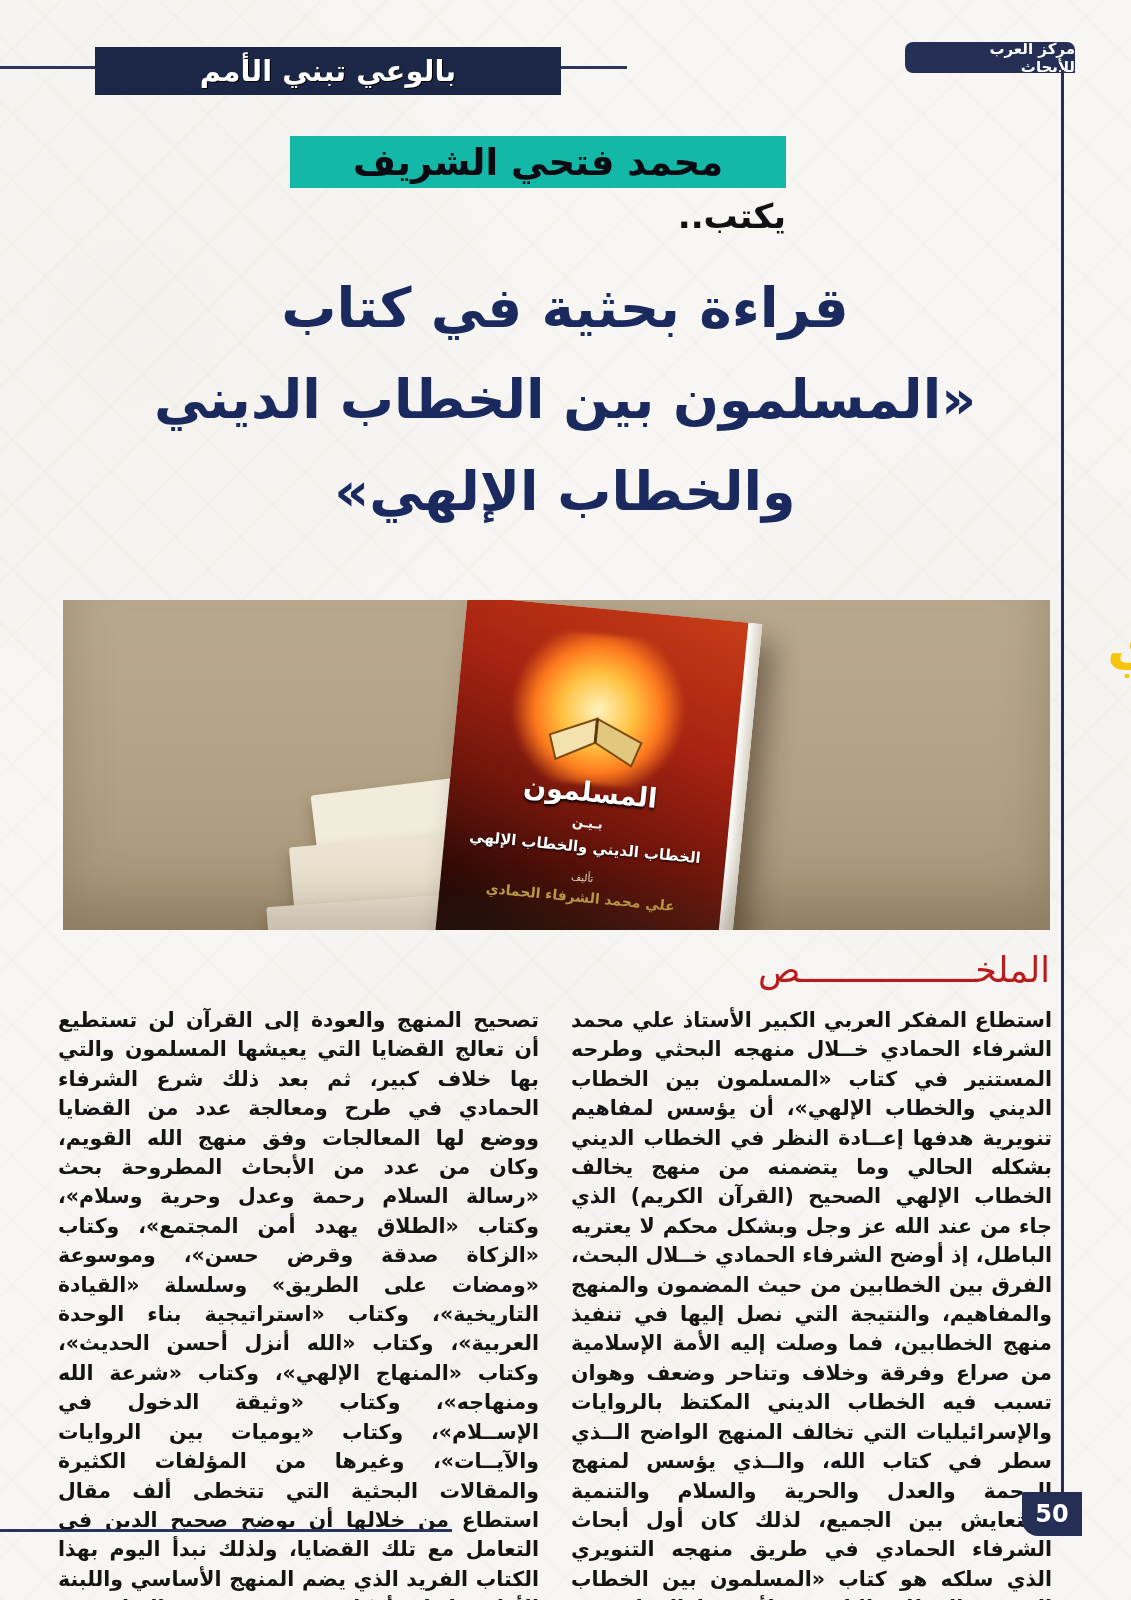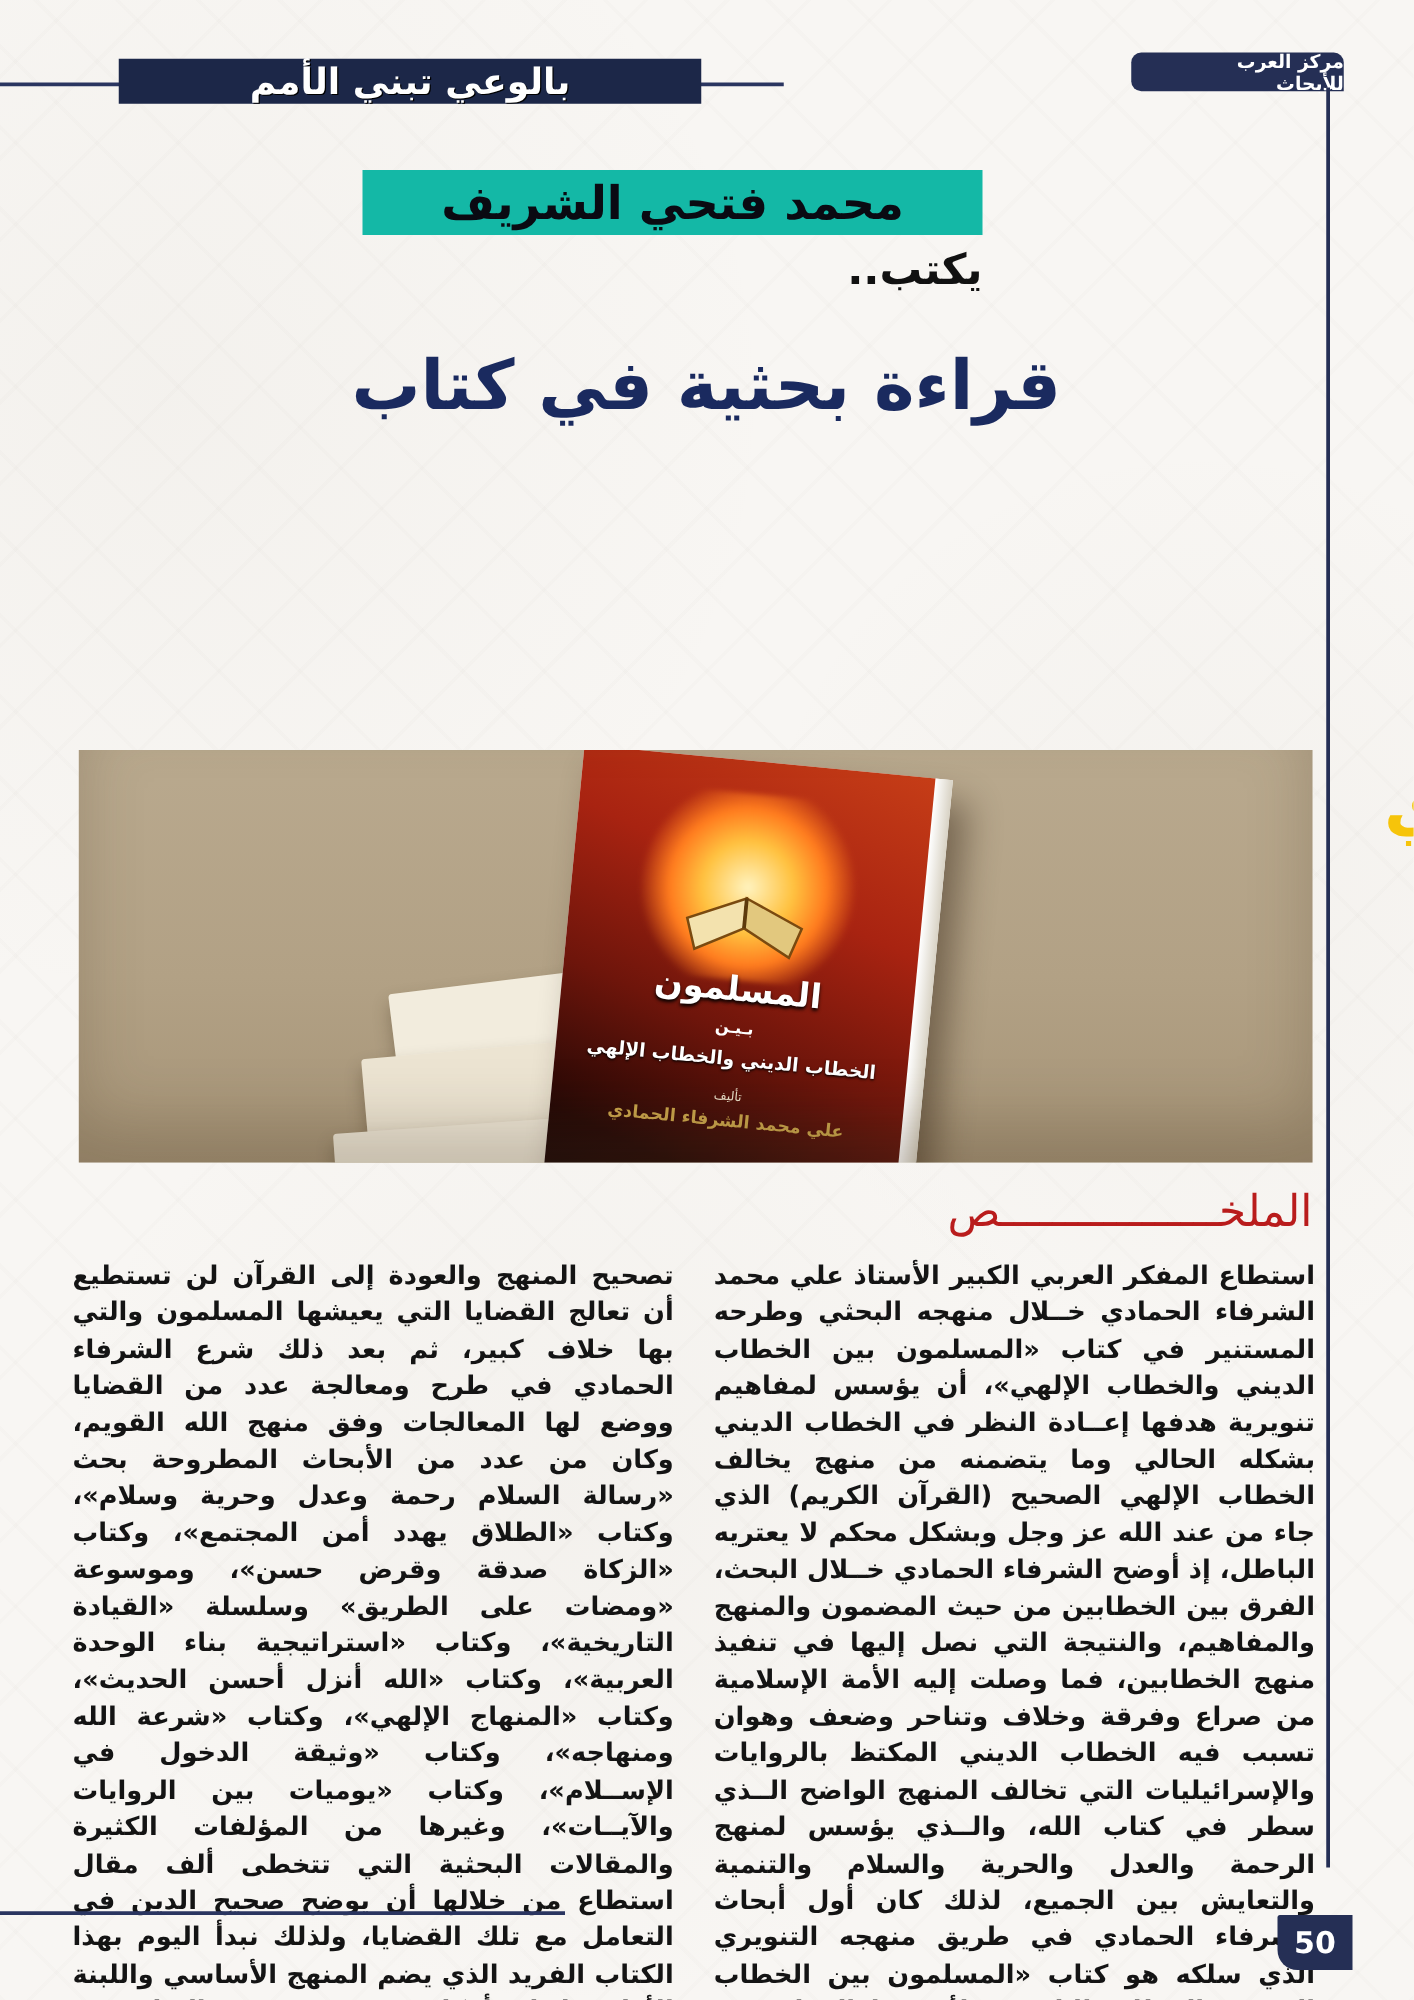--- a/index.html
+++ b/index.html
@@ -14,21 +14,21 @@
     background:
       radial-gradient(circle at 12% 20%, rgba(160,150,130,.05), transparent 30%),
       radial-gradient(circle at 85% 45%, rgba(160,150,130,.05), transparent 28%),
       radial-gradient(circle at 40% 75%, rgba(160,150,130,.05), transparent 30%),
       repeating-linear-gradient(45deg, rgba(120,110,95,.018) 0 3px, transparent 3px 46px),
       repeating-linear-gradient(-45deg, rgba(120,110,95,.018) 0 3px, transparent 3px 46px);
   }
   
   .hdr-line{position:absolute;left:0;top:66px;width:627px;height:3px;background:#2a3560;}
   .slogan-banner{
-    position:absolute;left:95px;top:47px;width:466px;height:36px;
+    position:absolute;left:95px;top:47px;width:466px;height:48px;
     background:#1c2748;display:flex;align-items:center;justify-content:center;
   }
   .slogan-banner span{
     color:#fff;font-weight:900;font-size:29px;letter-spacing:1px;
     text-shadow:1px 1px 0 #000;
   }
   .org-badge{
     position:absolute;left:905px;top:42px;width:170px;height:31px;
     background:#252f55;border-radius:8px 8px 0 8px;
     display:flex;align-items:center;justify-content:center;
@@ -109,21 +109,21 @@
   .col{
     flex:1;font-size:20.5px;line-height:29.4px;font-weight:bold;color:#141414;
     text-align:justify;direction:rtl;
   }
 
   
   .ftr-line{position:absolute;left:0;top:1529px;width:452px;height:3px;background:#2a3560;}
   .page-badge{
     position:absolute;left:1022px;top:1492px;width:60px;height:44px;
     background:#252f55;border-radius:2px 0 0 16px;
-    display:flex;align-items:center;justify-content:center;margin-top:40px;
+    display:flex;align-items:center;justify-content:center;
   }
   .page-badge span{color:#fff;font-size:24px;font-weight:bold;}
 </style>
 </head>
 <body>
 
 <div class="bg-pattern"></div>
 
 <div class="hdr-line"></div>
 <div class="slogan-banner">
@@ -134,20 +134,21 @@
 </div>
 <div class="v-rule"></div>
 
 <div class="author-banner">
   <span>محمد فتحي الشريف</span>
 </div>
 <div class="writes">يكتب..</div>
 
 <div class="main-title">
   <div class="t1">قراءة بحثية في كتاب</div>
+  <div class="t2">«المسلمون بين الخطاب الديني والخطاب الإلهي»</div>
 </div>
 
 <div class="photo">
   <div class="stack-book sb1"></div>
   <div class="stack-book sb2"></div>
   <div class="stack-book sb3"></div>
   <div class="main-book">
     <div class="spine"></div>
     <div class="cover">
       <div class="glow"></div>

